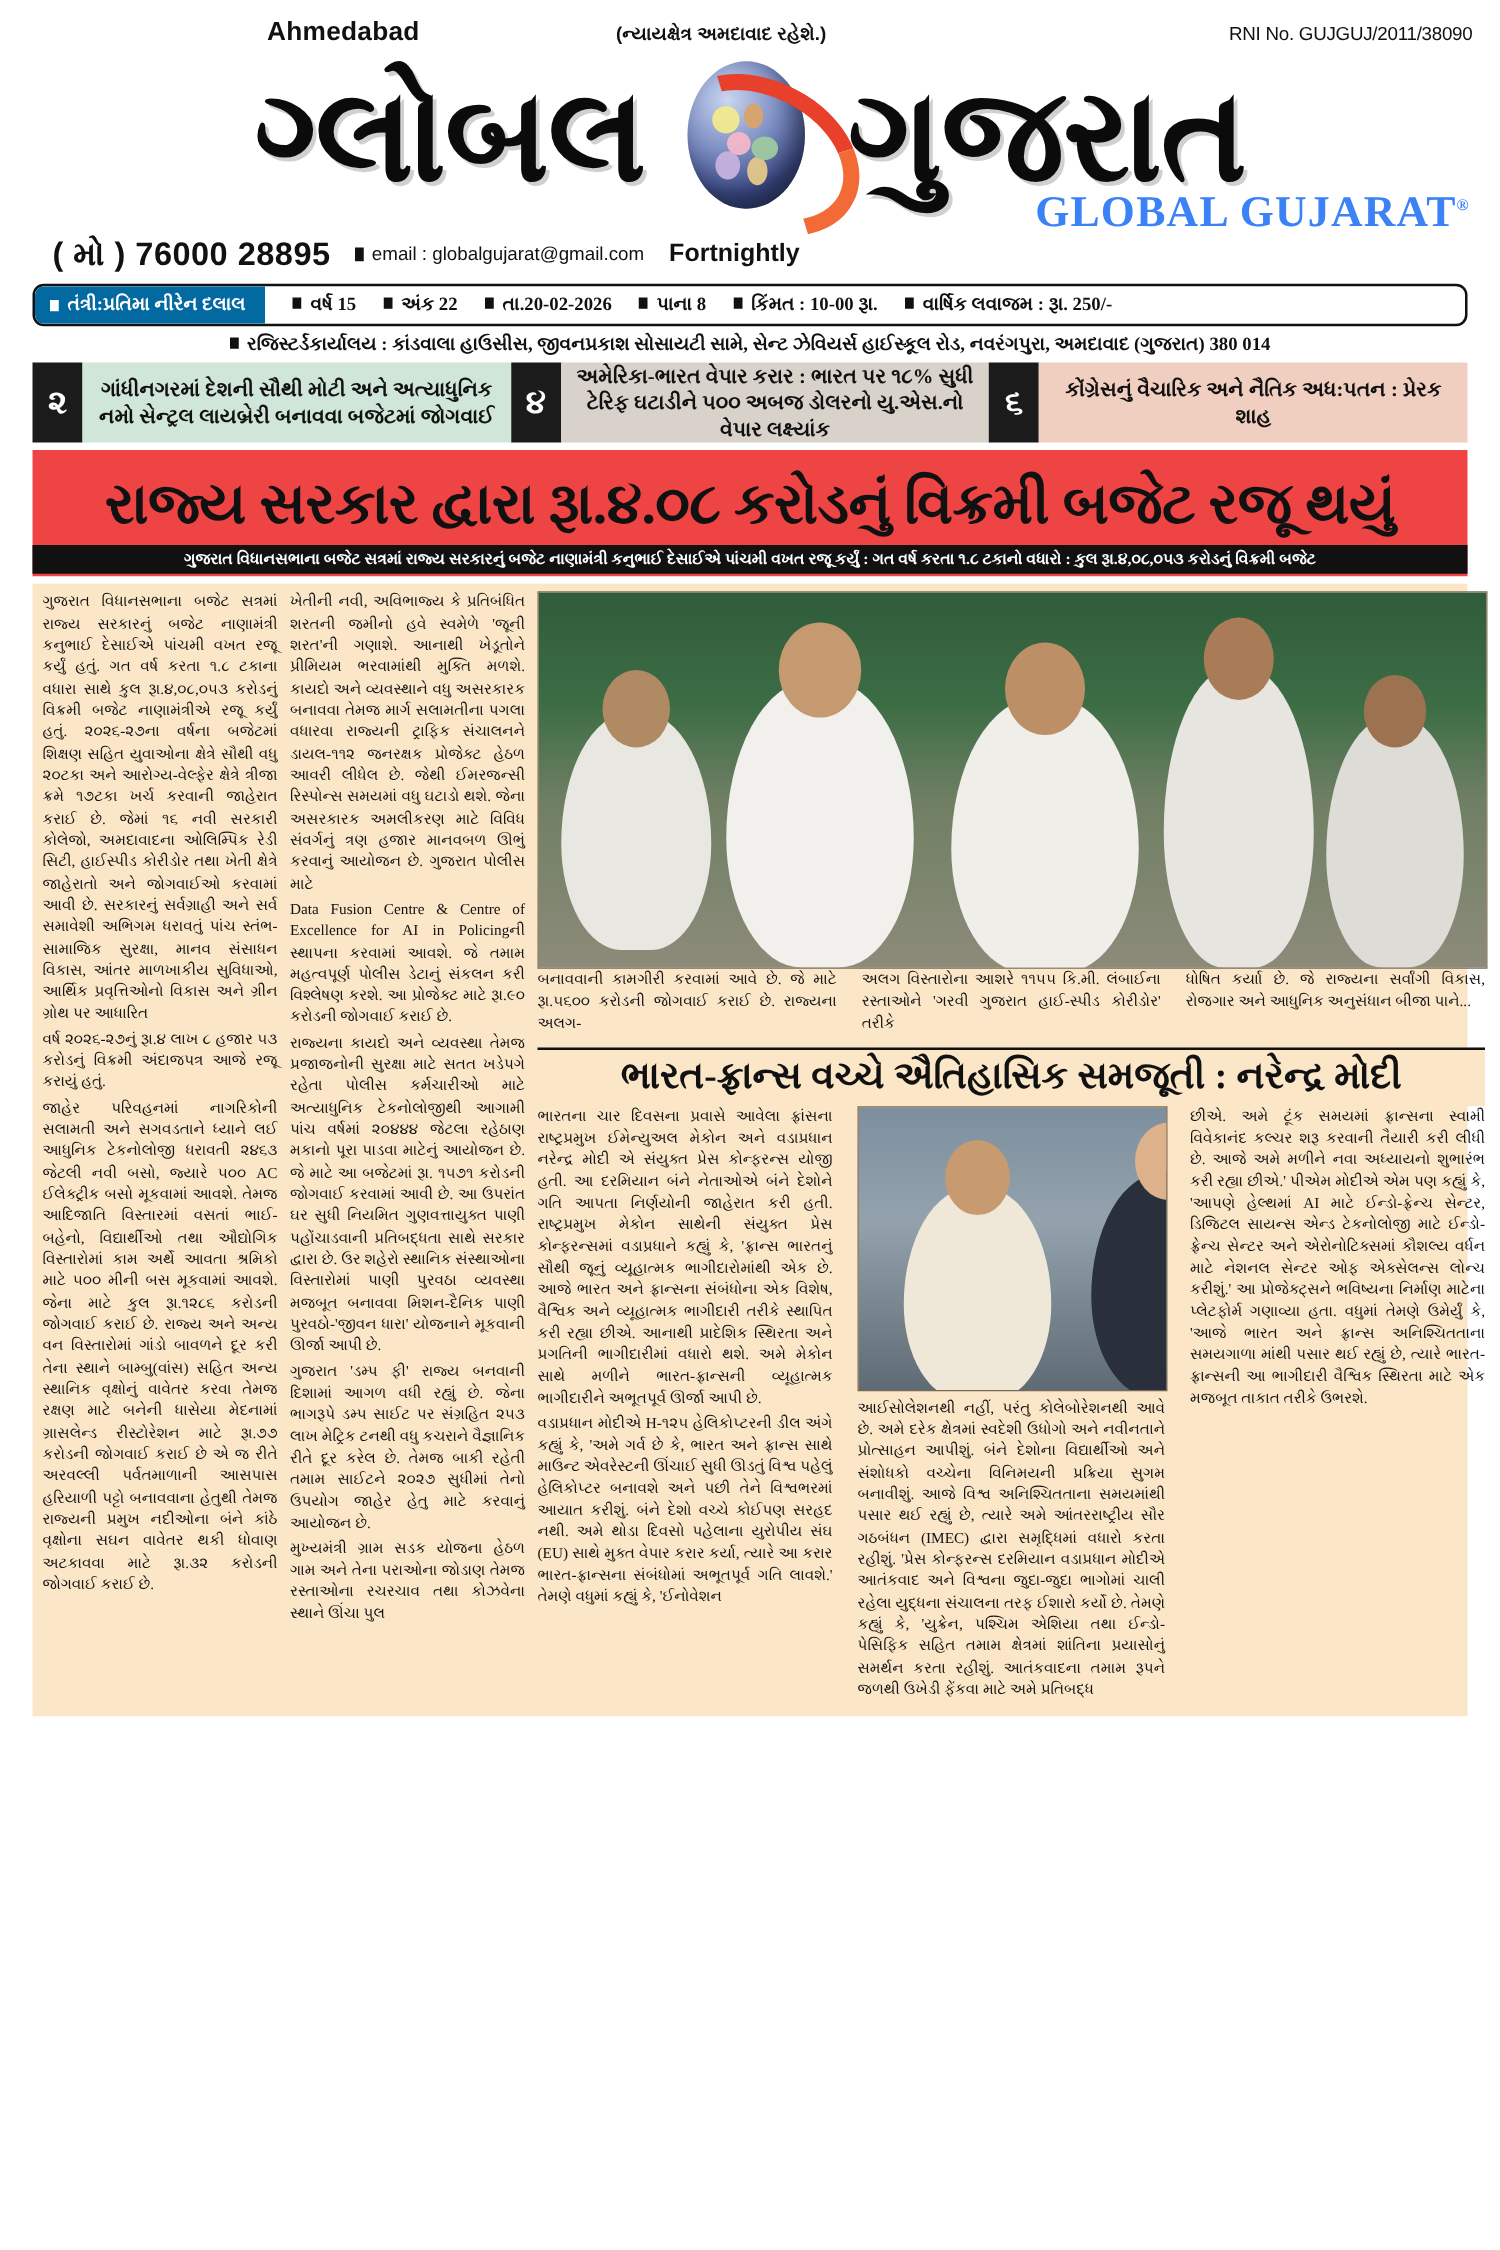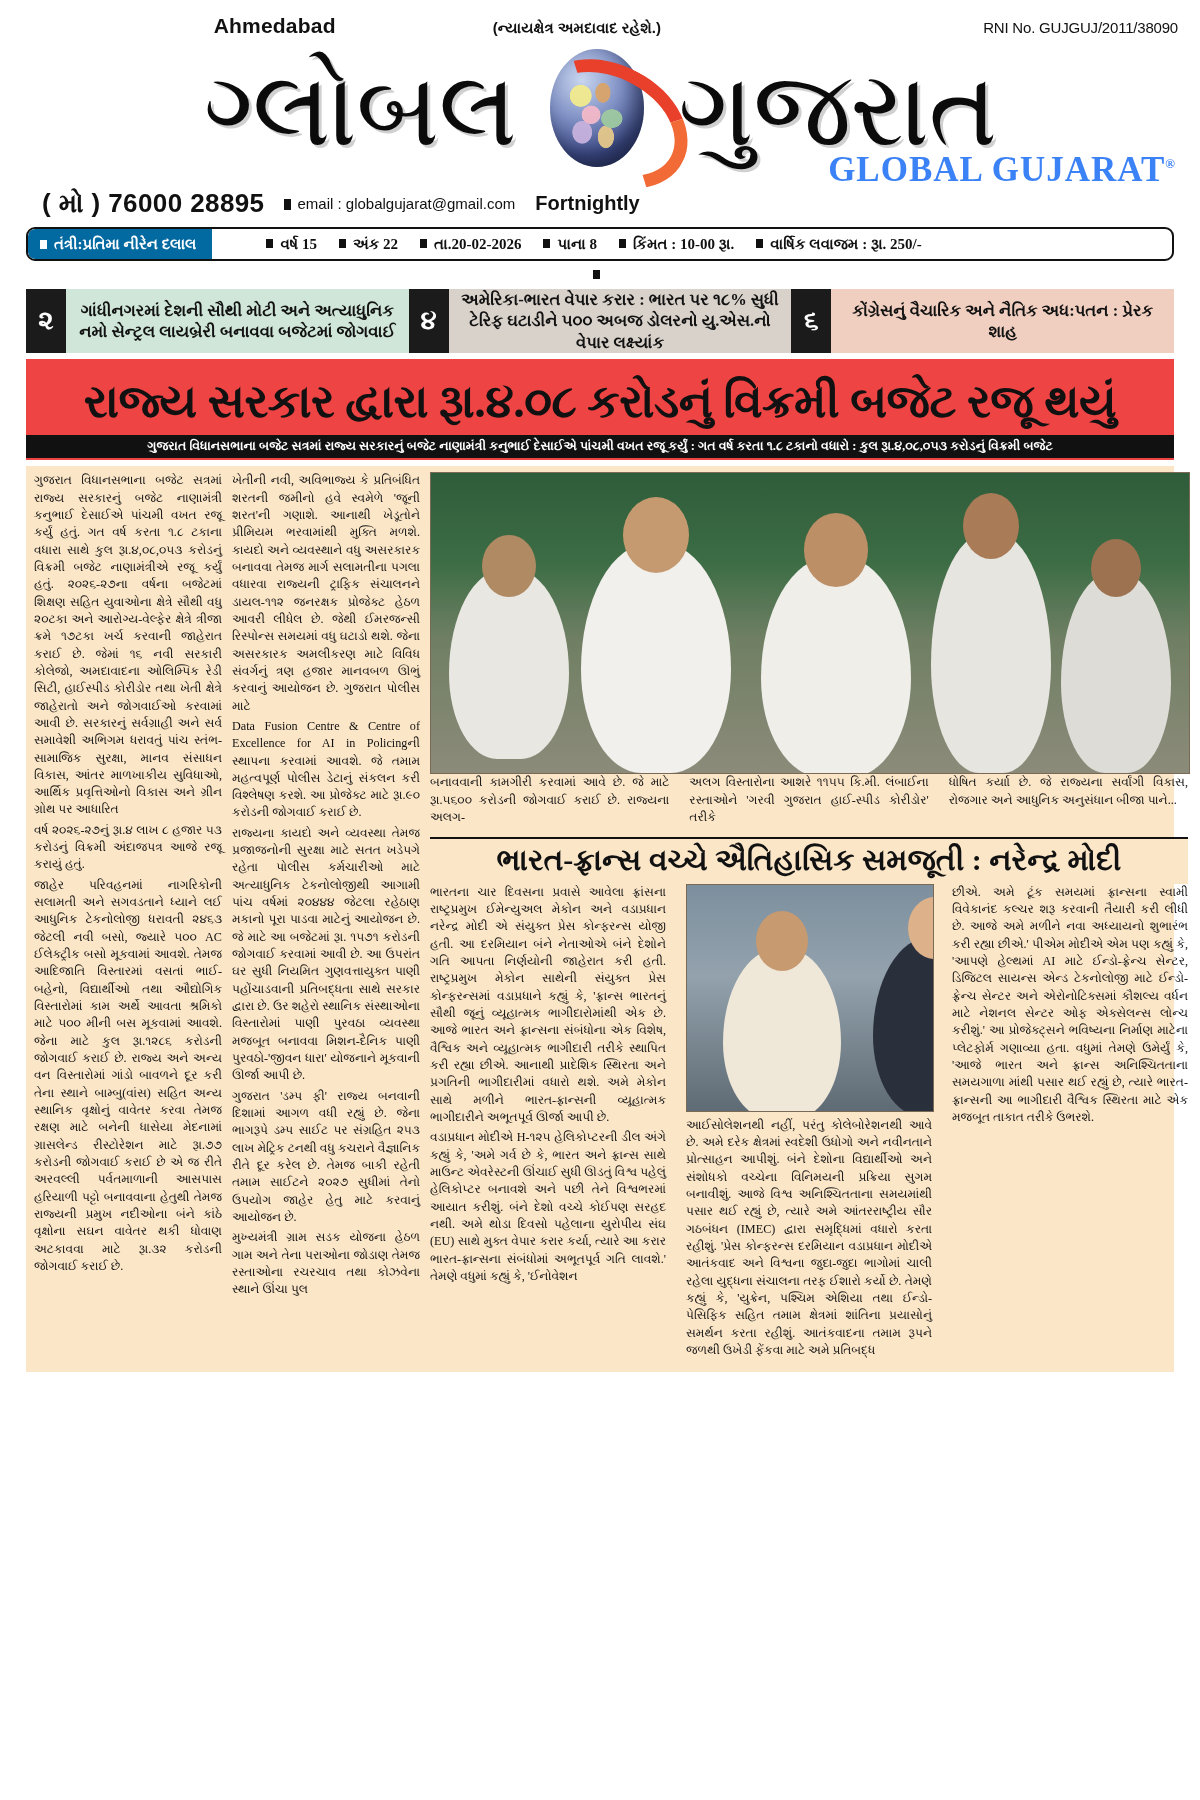--- a/index.html
+++ b/index.html
@@ -20,21 +20,21 @@
   .ts-city{font-size:21px;font-weight:bold;letter-spacing:.2px;text-align:right;padding-right:10px;}
   .ts-mid{font-size:15px;font-weight:bold;text-align:center;width:34%;}
   .ts-right{font-size:15px;text-align:right;width:32%;letter-spacing:-.2px;}
 
   
   .masthead{
     position:relative;height:150px;margin-top:-4px;
     display:flex;align-items:center;justify-content:center;gap:6px;
   }
   .mast-word{
-    font-size:104px;line-height:1;font-weight:normal;
+    font-size:104px;line-height:1;font-weight:bold;
     font-family:"Liberation Sans","DejaVu Sans",sans-serif;
     color:#0b0b0b;letter-spacing:-1px;
     text-shadow:3px 3px 0 rgba(150,150,150,.45);
   }
   .globe-wrap{position:relative;width:150px;height:140px;flex:0 0 150px;}
   .globe{
     position:absolute;left:28px;top:10px;width:94px;height:118px;border-radius:50%;
     background:
       radial-gradient(circle at 34% 26%, #c9d6ef 0%, #7e8fc4 38%, #3c4a86 70%, #232d5c 100%);
     box-shadow:inset -8px -10px 18px rgba(0,0,0,.35);
@@ -78,21 +78,21 @@
     margin:6px 26px 0 26px;border:2px solid #111;border-radius:9px;overflow:hidden;
     display:flex;align-items:stretch;height:30px;background:#fff;
   }
   .ib-editor{
     background:#0369a1;color:#fff;font-size:15px;font-weight:bold;
     display:flex;align-items:center;padding:0 16px 0 12px;white-space:nowrap;
     border-radius:7px 0 0 7px;
   }
   .ib-rest{
     flex:1;display:flex;align-items:center;gap:22px;padding-left:22px;
-    font-size:15px;font-weight:bold;white-space:nowrap;margin-left:32px;
+    font-size:15px;font-weight:bold;white-space:nowrap;
   }
   .bullet{display:inline-block;width:7px;height:9px;background:#111;margin-right:7px;vertical-align:1px;}
   .ib-editor .bullet{background:#fff;}
 
   .regoffice{
     text-align:center;font-size:15px;font-weight:bold;padding:6px 0 5px 0;white-space:nowrap;
   }
 
   
   .teasers{display:flex;margin:0 26px;gap:0;height:64px;}
@@ -194,21 +194,21 @@
     <div class="ib-rest">
       <span><span class="bullet"></span><span>વર્ષ 15</span></span>
       <span><span class="bullet"></span><span>અંક 22</span></span>
       <span><span class="bullet"></span><span>તા.20-02-2026</span></span>
       <span><span class="bullet"></span><span>પાના 8</span></span>
       <span><span class="bullet"></span><span>કિંમત : 10-00 રૂા.</span></span>
       <span><span class="bullet"></span><span>વાર્ષિક લવાજમ : રૂા. 250/-</span></span>
     </div>
   </div>
 
-  <div class="regoffice"><span class="bullet"></span></div>
+  <div class="regoffice"><span class="bullet"></span><span>રજિસ્ટર્ડકાર્યાલય : કાંડવાલા હાઉસીસ,   જીવનપ્રકાશ સોસાયટી સામે,   સેન્ટ ઝેવિયર્સ હાઈસ્કૂલ રોડ,   નવરંગપુરા,  અમદાવાદ (ગુજરાત) 380 014</span></div>
 
   <div class="teasers">
     <div class="teaser t1">
       <div class="tz-num">૨</div>
       <div class="tz-txt">ગાંધીનગરમાં દેશની સૌથી મોટી અને અત્યાધુનિક નમો સેન્ટ્રલ લાયબ્રેરી બનાવવા બજેટમાં જોગવાઈ</div>
     </div>
     <div class="teaser t2">
       <div class="tz-num">૪</div>
       <div class="tz-txt">અમેરિકા-ભારત વેપાર કરાર :  ભારત પર ૧૮% સુધી ટેરિફ ઘટાડીને ૫૦૦ અબજ ડોલરનો યુ.એસ.નો વેપાર લક્ષ્યાંક</div>
     </div>

